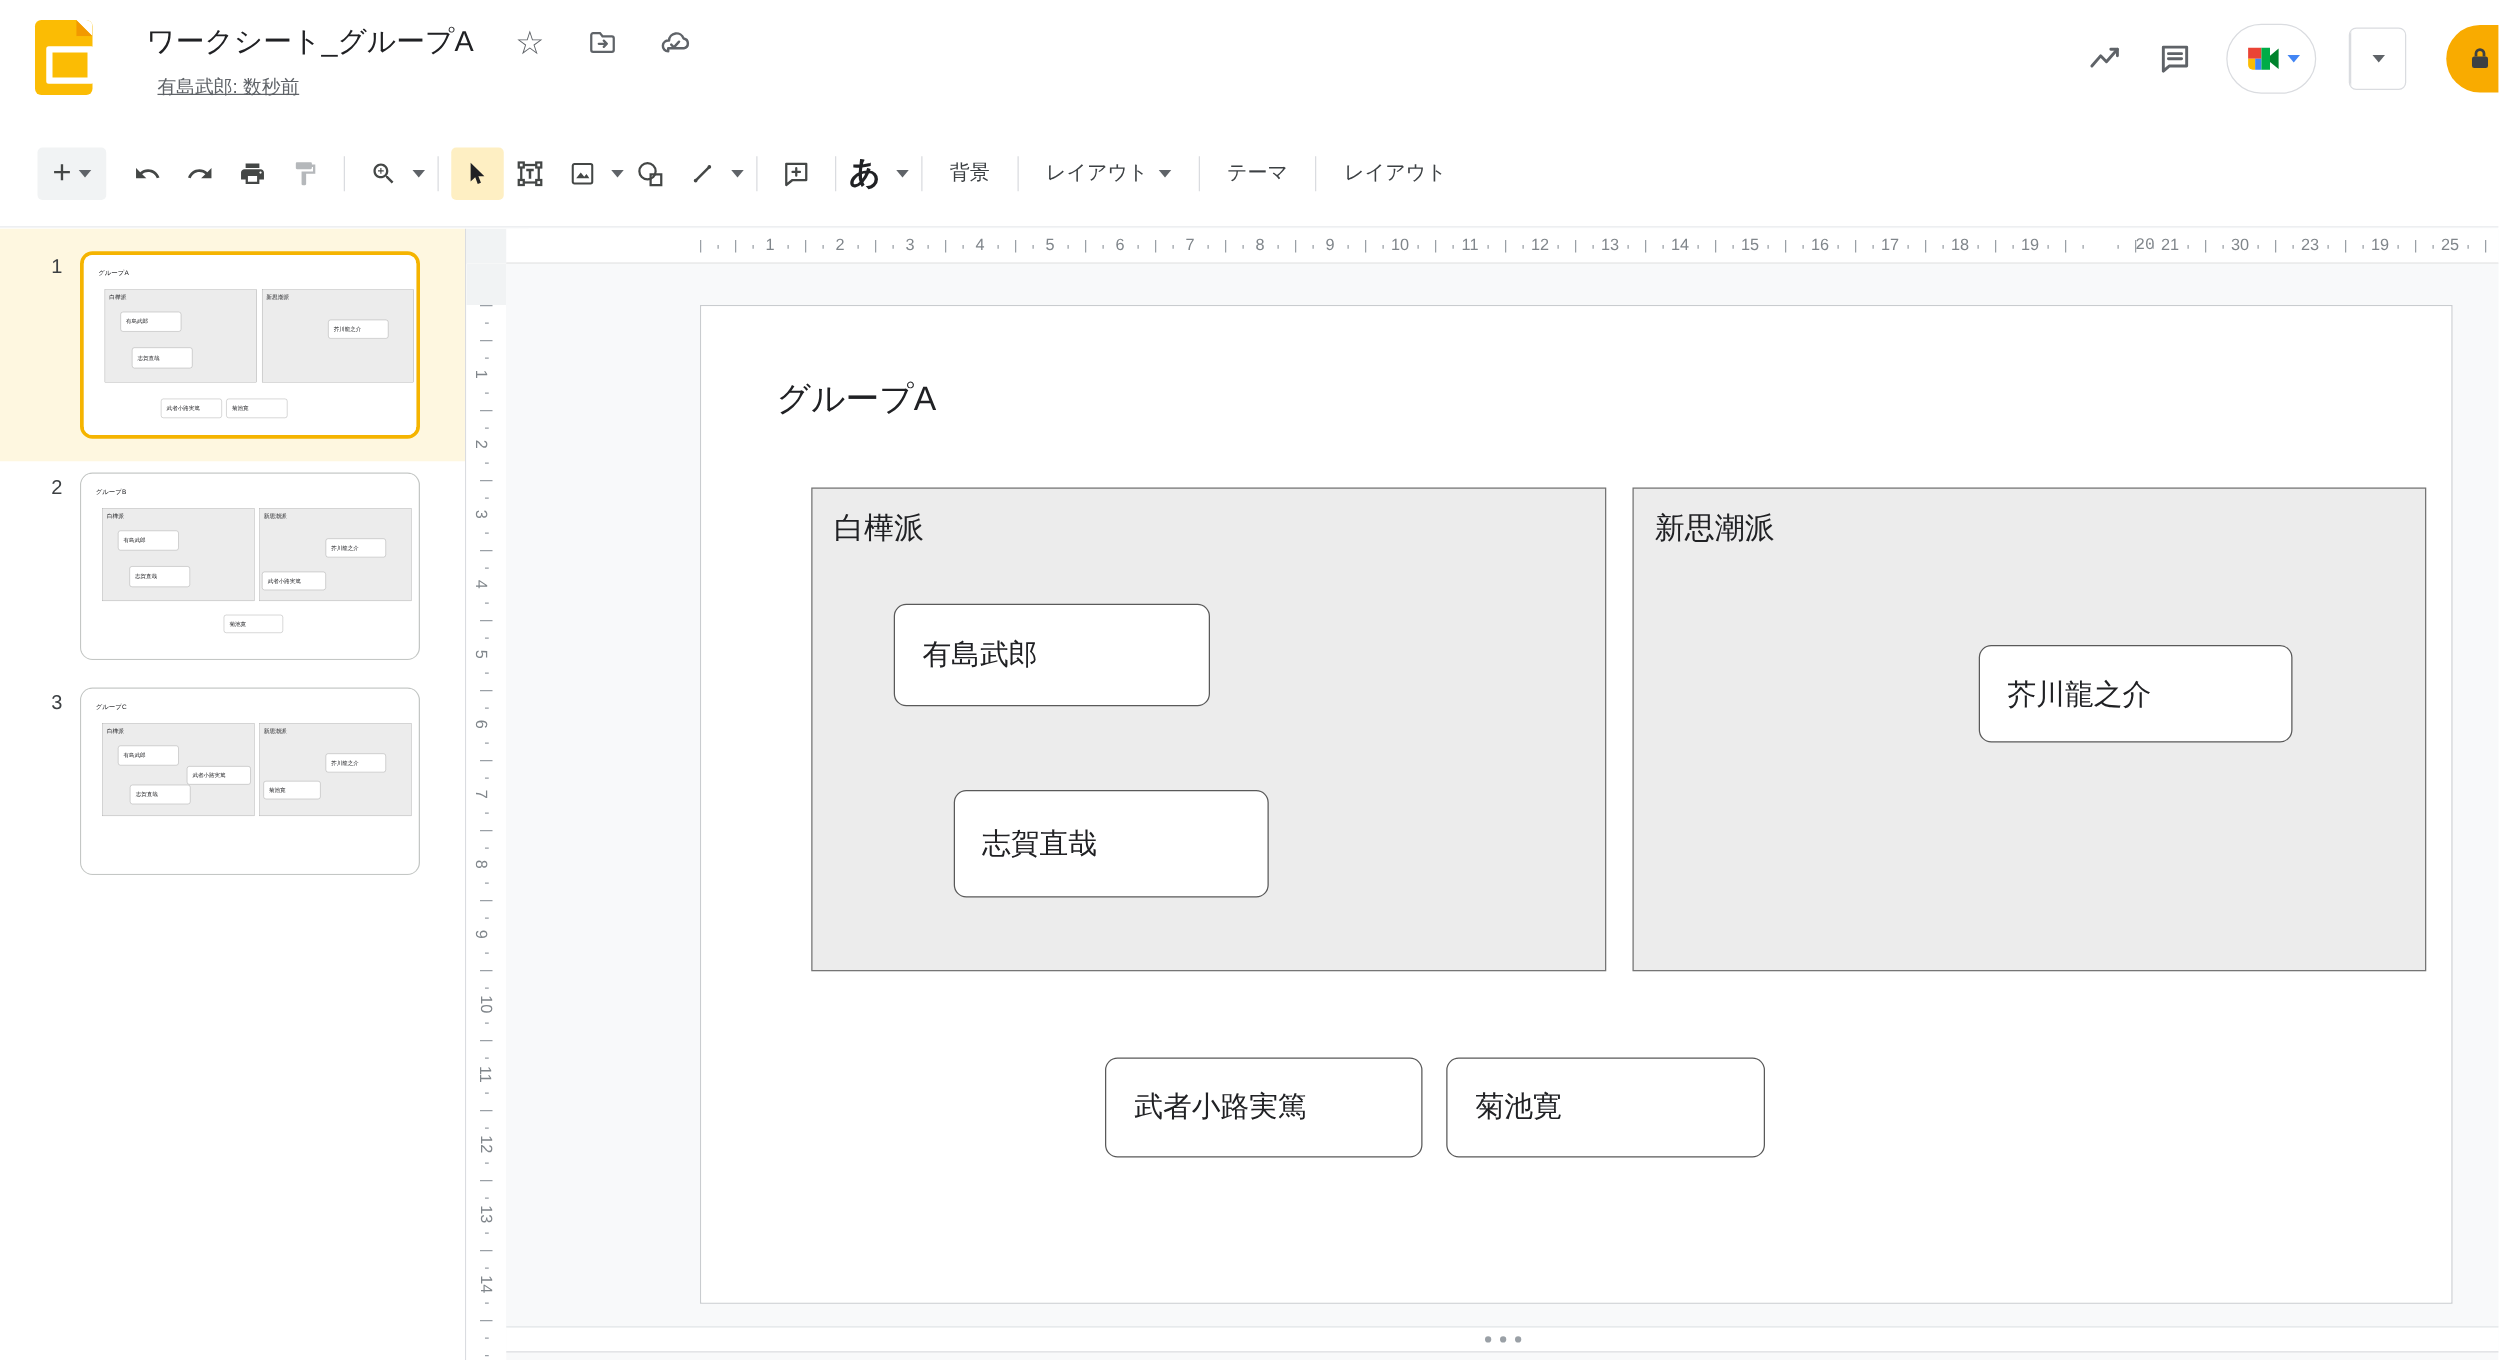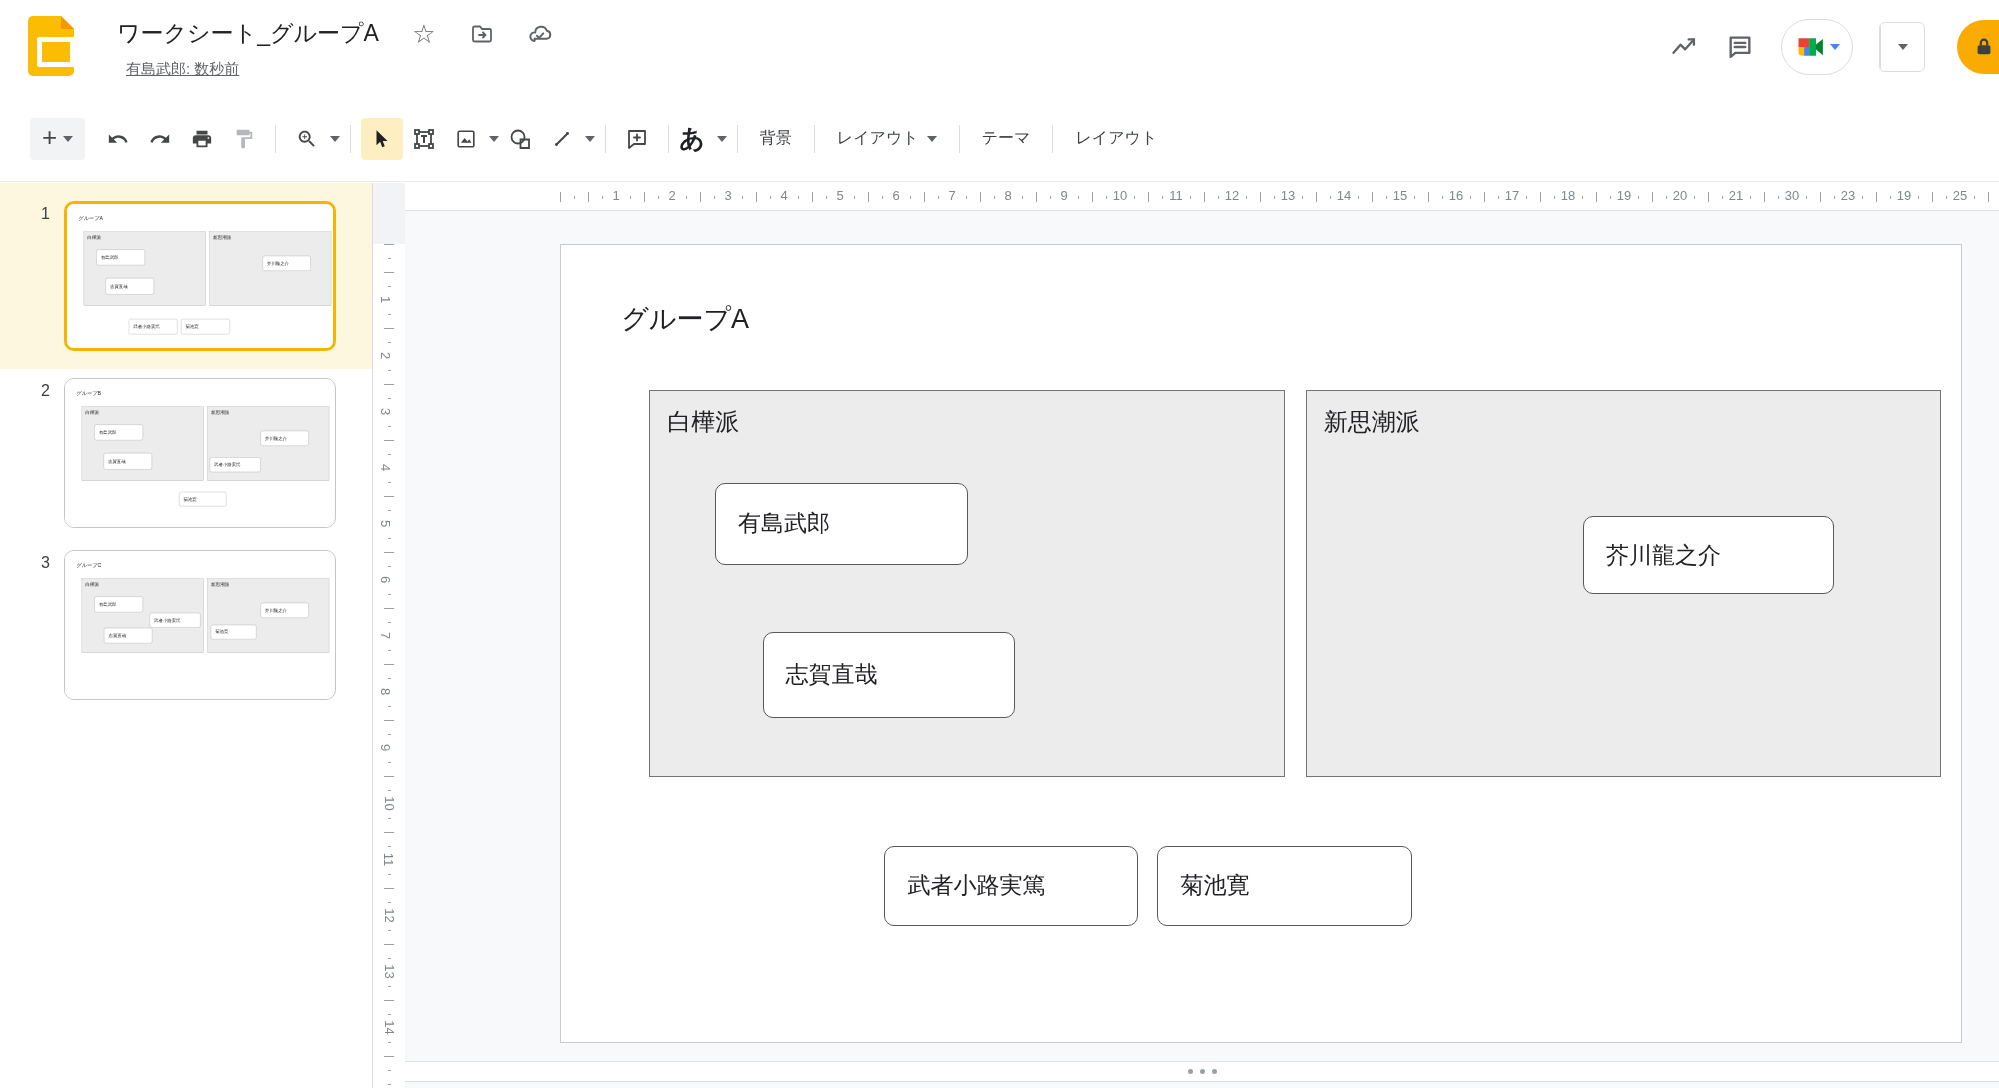--- a/index.html
+++ b/index.html
@@ -382,21 +382,21 @@
         <div class="h-bar" style="left: 1135px;"></div>
         <div class="h-dot" style="left: 1149px;"></div>
         <div class="h-num" style="left: 1163px;">18</div>
         <div class="h-dot" style="left: 1177px;"></div>
         <div class="h-bar" style="left: 1191px;"></div>
         <div class="h-dot" style="left: 1205px;"></div>
         <div class="h-num" style="left: 1219px;">19</div>
         <div class="h-dot" style="left: 1233px;"></div>
         <div class="h-bar" style="left: 1247px;"></div>
         <div class="h-dot" style="left: 1261px;"></div>
-        <div class="h-num" style="left: 1275px;">20</div>
+        <div class="h-num" style="left: 1311px; font-family: Liberation Mono, monospace;">20</div>
         <div class="h-dot" style="left: 1289px;"></div>
         <div class="h-bar" style="left: 1303px;"></div>
         <div class="h-dot" style="left: 1317px;"></div>
         <div class="h-num" style="left: 1331px;">21</div>
         <div class="h-dot" style="left: 1345px;"></div>
         <div class="h-bar" style="left: 1359px;"></div>
         <div class="h-dot" style="left: 1373px;"></div>
         <div class="h-num" style="left: 1387px;">30</div>
         <div class="h-dot" style="left: 1401px;"></div>
         <div class="h-bar" style="left: 1415px;"></div>

